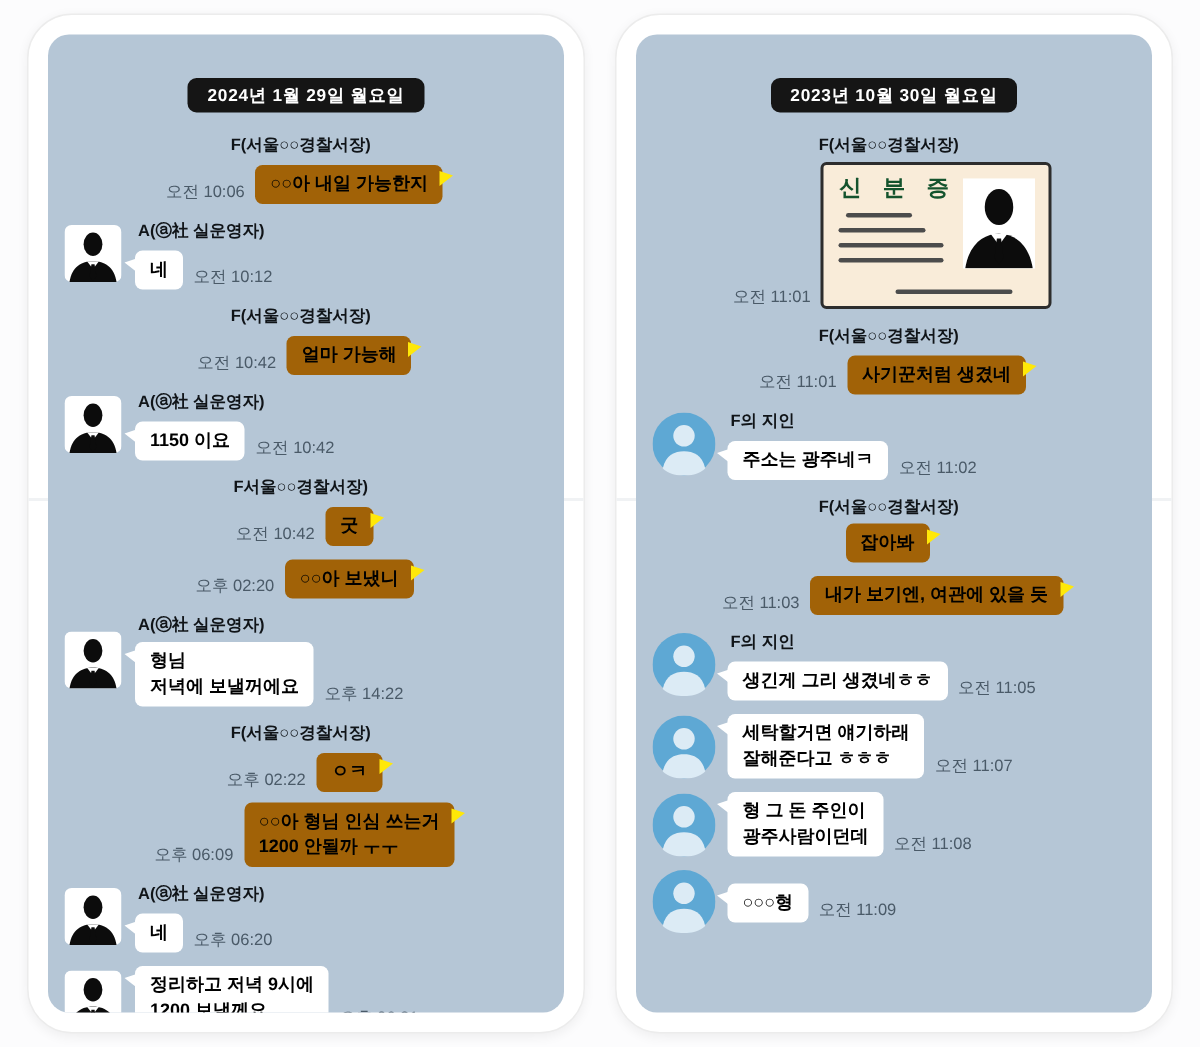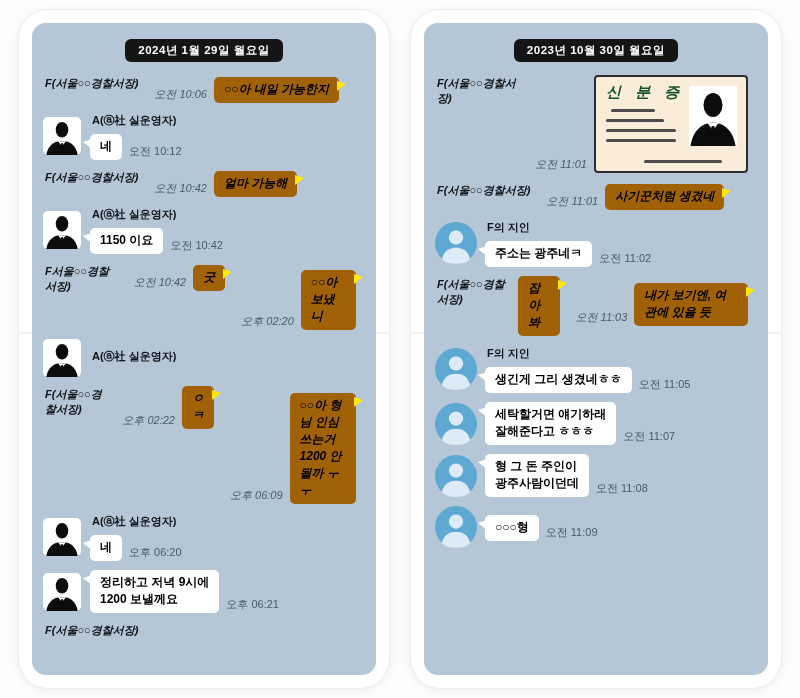--- a/index.html
+++ b/index.html
@@ -5,25 +5,25 @@
   * { margin:0; padding:0; box-sizing:border-box; }
   html,body { width:800px; height:698px; overflow:hidden;
     font-family:"Liberation Sans","DejaVu Sans",sans-serif; background:#fcfcfd; }
   .wrap { display:flex; gap:20px; padding:9px 18px; width:800px; height:698px; }
   .card { position:relative; flex:1; background:#ffffff; border:1px solid #ececec;
     border-radius:30px; box-shadow:0 2px 8px rgba(0,0,0,0.06); padding:13px; }
   .seam { position:absolute; left:0; right:0; top:322px; height:2px;
     background:#f0f2f4; z-index:0; }
   .chat { position:relative; z-index:1; background:#b5c6d6; border-radius:14px;
     height:652px; padding:11px 11px; overflow:hidden; }
-  .date-badge { width:max-content; margin:5px auto 13px; background:#151515; color:#fff;
+  .date-badge { width:max-content; margin:18px auto 13px; background:#151515; color:#fff;
     font-size:11.5px; font-weight:bold; padding:4px 13px; border-radius:6px; letter-spacing:.5px; }
   .group { margin-bottom:9px; }
   .group.left { display:flex; align-items:center; }
-  .group.right { display:flex; flex-direction:row; align-items:flex-start;font-style:italic; }
+  .group.right { display:flex; flex-direction:column; align-items:center; }
   .avatar { flex:none; width:38px; height:38px; margin-right:9px; cursor:pointer; }
   .avatar.blue-person { width:42px; height:42px; margin-right:8px; }
   .avatar .av-icon, .avatar svg { display:block; width:100%; height:100%; }
   .content { min-width:0; }
   .sender { font-size:11px; font-weight:bold; color:#101418; margin:1px 2px 4px; }
   .group.right .sender { margin-right:9px; }
   .brow { display:flex; align-items:flex-end; }
   .brow + .brow { margin-top:7px; }
   .bubble { position:relative; max-width:232px; padding:4px 10px 5px; border-radius:5px;
     font-size:12px; font-weight:bold; line-height:1.42; color:#000; white-space:pre-line; }
@@ -129,20 +129,25 @@
                 <rect width="40" height="40" rx="5" fill="#ffffff"></rect>
                 <ellipse cx="20" cy="13.5" rx="6.6" ry="8.2" fill="#0c0c0c"></ellipse>
                 <path d="M3.5 40 C5 29.5 12 25.2 20 25.2 C28 25.2 35 29.5 36.5 40 Z" fill="#0c0c0c"></path>
                 <path d="M15.8 25.4 L20 30.8 L24.2 25.4 Z" fill="#ffffff"></path>
                 <path d="M18.9 27.6 L21.1 27.6 L22.4 36.2 L20 39.2 L17.6 36.2 Z" fill="#0c0c0c"></path>
               </svg>
             </span>
           </div>
           <div class="content">
             <div class="sender">A(ⓐ社 실운영자)</div>
+            <div class="brow">
+              <div class="bubble white">형님
+저녁에 보낼꺼에요</div>
+              <span class="time">오후 14:22</span>
+            </div>
           </div>
         </div>
         <div class="group right">
           <div class="sender">F(서울○○경찰서장)</div>
           <div class="brow">
             <span class="time">오후 02:22</span>
             <div class="bubble yellow">ㅇㅋ</div>
           </div>
           <div class="brow">
             <span class="time">오후 06:09</span>

